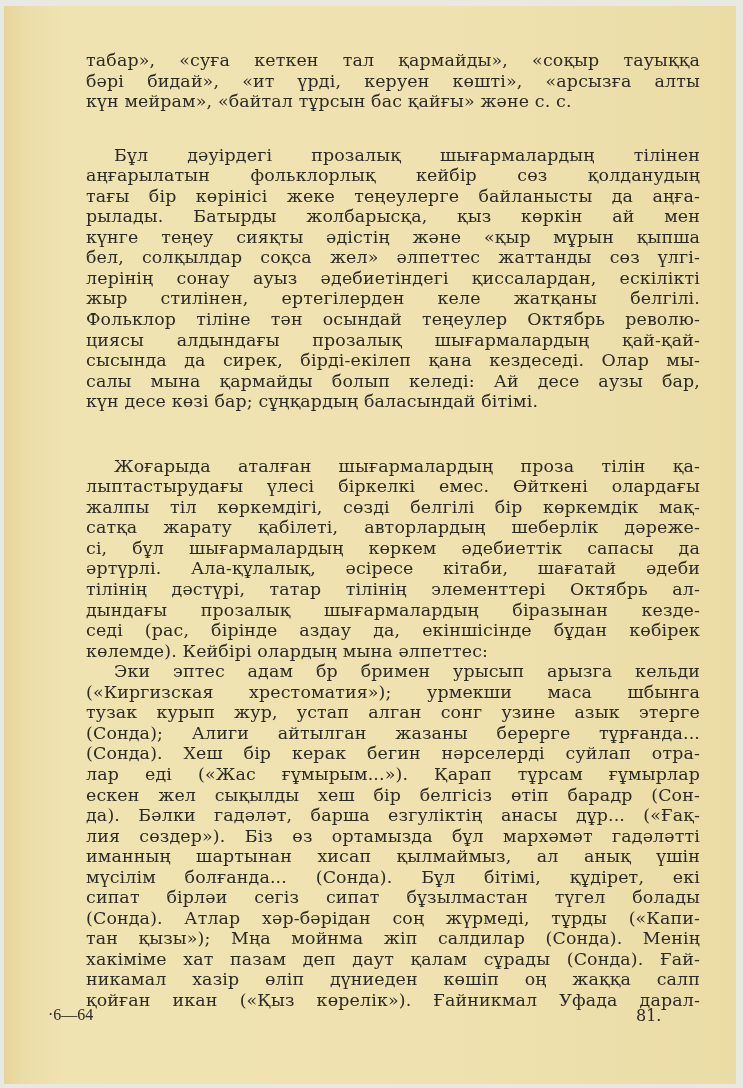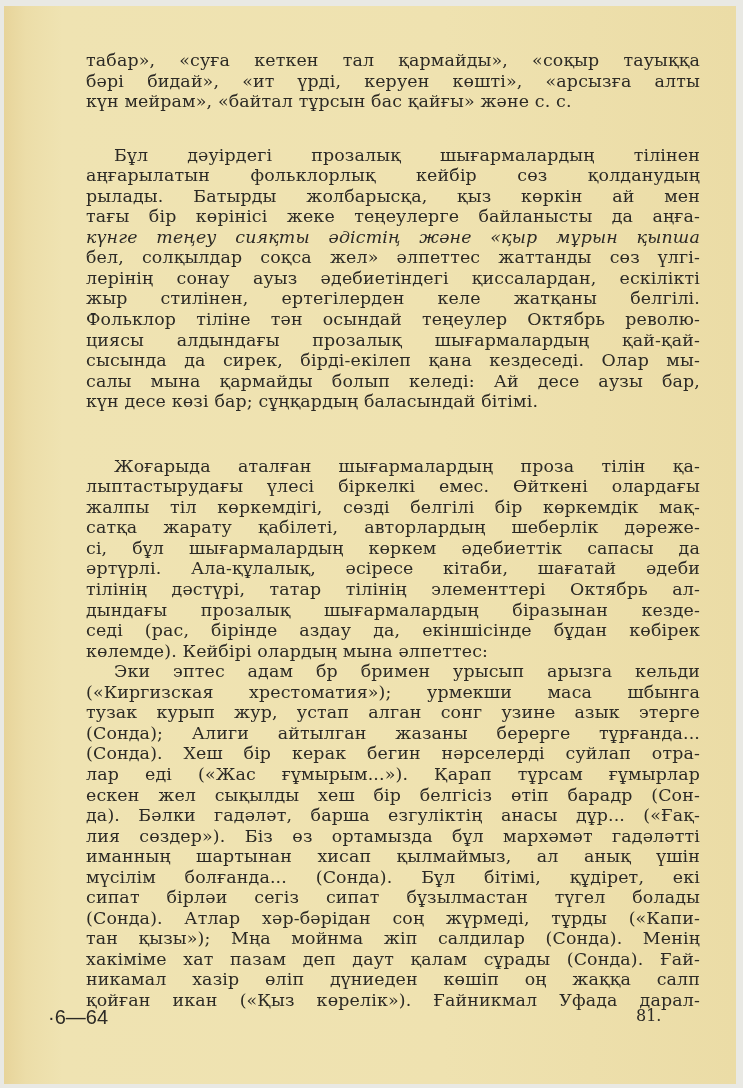--- a/index.html
+++ b/index.html
@@ -42,22 +42,22 @@
   .line.last {
     text-align-last: left;
   }
   .line.indent {
     padding-left: 28px;
   }
   .footer-left {
     position: absolute;
     left: 44px;
     top: 1000px;
-    font-family: Liberation Sans, sans-serif;
-    font-size: 20px;
+    font-family: Liberation Serif, serif;
+    font-size: 16px;
     color: #2c2a25;
   }
   .footer-right {
     position: absolute;
     left: 632px;
     top: 1000px;
     font-family: "DejaVu Serif", serif;
     font-size: 16px;
     color: #2c2a25;
   }
@@ -65,23 +65,23 @@
 </head>
 <body>
 
 <div class="page">
   <div class="text-block" id="text-block">
       <span class="line" style="text-align: left; word-spacing: 0px;">табар», «суға кеткен тал қармайды», «соқыр тауыққа</span>
       <span class="line" style="text-align: left; word-spacing: 0px;">бәрі бидай», «ит үрді, керуен көшті», «арсызға алты</span>
       <span class="line last">күн мейрам», «байтал тұрсын бас қайғы» және с. с.</span>
       <span class="line indent" style="text-align: left; word-spacing: 0px; margin-top: 33px;">Бұл дәуірдегі прозалық шығармалардың тілінен</span>
       <span class="line" style="text-align: left; word-spacing: 0px;">аңғарылатын фольклорлық кейбір сөз қолданудың</span>
+      <span class="line" style="text-align: left; word-spacing: 0px;">тағы бір көрінісі жеке теңеулерге байланысты да аңға-</span>
       <span class="line" style="text-align: left; word-spacing: 0px;">рылады. Батырды жолбарысқа, қыз көркін ай мен</span>
-      <span class="line" style="text-align: left; word-spacing: 0px;">тағы бір көрінісі жеке теңеулерге байланысты да аңға-</span>
-      <span class="line" style="text-align: center; word-spacing: 0px; font-style: italic;">күнге теңеу сияқты әдістің және «қыр мұрын қыпша</span>
+      <span class="line" style="text-align: center; word-spacing: 0px;">күнге теңеу сияқты әдістің және «қыр мұрын қыпша</span>
       <span class="line" style="text-align: left; word-spacing: 0px;">бел, солқылдар соқса жел» әлпеттес жаттанды сөз үлгі-</span>
       <span class="line" style="text-align: left; word-spacing: 0px;">лерінің сонау ауыз әдебиетіндегі қиссалардан, ескілікті</span>
       <span class="line" style="text-align: left; word-spacing: 0px;">жыр стилінен, ертегілерден келе жатқаны белгілі.</span>
       <span class="line" style="text-align: left; word-spacing: 0px;">Фольклор тіліне тән осындай теңеулер Октябрь револю-</span>
       <span class="line" style="text-align: left; word-spacing: 0px;">циясы алдындағы прозалық шығармалардың қай-қай-</span>
       <span class="line" style="text-align: left; word-spacing: 0px;">сысында да сирек, бірді-екілеп қана кездеседі. Олар мы-</span>
       <span class="line" style="text-align: left; word-spacing: 0px;">салы мына қармайды болып келеді: Ай десе аузы бар,</span>
       <span class="line last">күн десе көзі бар; сұңқардың баласындай бітімі.</span>
       <span class="line indent" style="text-align: left; word-spacing: 0px; margin-top: 44px;">Жоғарыда аталған шығармалардың проза тілін қа-</span>
       <span class="line" style="text-align: left; word-spacing: 0px;">лыптастырудағы үлесі біркелкі емес. Өйткені олардағы</span>

